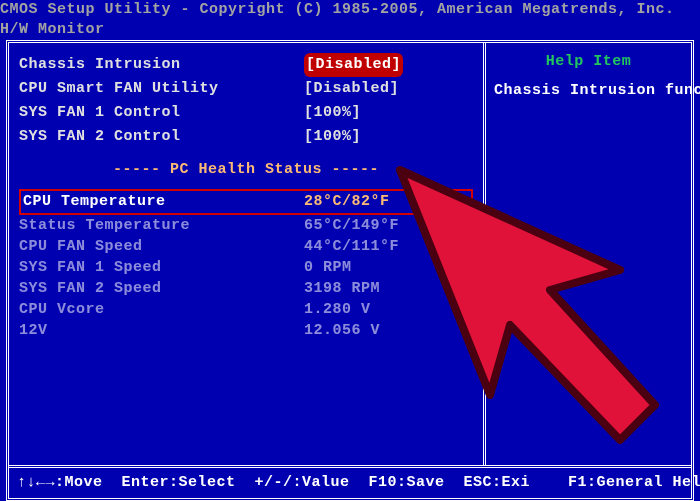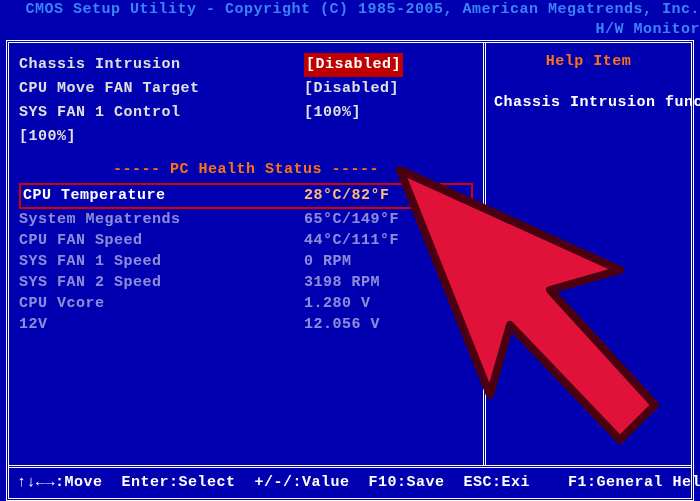--- a/index.html
+++ b/index.html
@@ -6,21 +6,21 @@
   html, body { width: 700px; height: 501px; overflow: hidden; }
   body {
     background: #0000b0;
     font-family: "Courier New", monospace;
     font-size: 15px;
     font-weight: bold;
     color: #e0e0e0;
     letter-spacing: 0.5px;
   }
   .screen { width: 700px; height: 501px; display: flex; flex-direction: column; }
-  .title-line { text-align: right; line-height: 20px; color: #3b82f6; padding-left: 10px; }
+  .title-line { text-align: left; line-height: 20px; color: #a3a3a3; }
   .frame {
     flex: 1;
     margin: 0 6px 0 6px;
     border: 3px double #fff;
     display: flex;
     flex-direction: column;
   }
   .panes { flex: 1; display: flex; }
   .left-pane {
     flex: 1;
@@ -28,42 +28,42 @@
     border-right: 3px double #fff;
     position: relative;
   }
   .right-pane {
     width: 205px;
     padding: 10px 8px;
     text-align: center;
   }
   .row { display: flex; line-height: 24px; height: 24px; align-items: center; }
   .row .label { width: 285px; white-space: pre; }
-  .row .value { white-space: pre; }
+  .row .value { white-space: pre; border-radius: 6px; }
   .value-sel { background: #c00000; color: #fff; padding: 0 2px; }
   .row.dim { color: rgba(255,255,255,0.55); }
   .row.compact { line-height: 21px; height: 21px; }
   .section-title {
     text-align: center;
-    color: #f97316;
+    color: #fdba74;
     line-height: 22px;
     margin: 10px 0 0 0;
     white-space: pre;
   }
   .health-box {
     border: 2px solid #d40000;
     display: flex;
     align-items: center;
     line-height: 22px;
     padding: 0 2px;
-    margin-top: 2px;
+    margin-top: 8px;
   }
   .health-box .label { width: 281px; color: #fff; }
   .health-box .value { color: #fdba74; }
-  .help-heading { color: #f97316; margin-bottom: 24px; }
+  .help-heading { color: #22c55e; margin-bottom: 12px; }
   .help-text { color: #fff; white-space: pre; }
   .footer {
     border-top: 3px double #fff;
     line-height: 26px;
     padding: 2px 8px 2px 8px;
     color: #fff;
     white-space: pre;
   }
   .arrow {
     position: absolute;
@@ -83,40 +83,41 @@
 
   <div class="frame">
     <div class="panes">
       <div class="left-pane">
 
         <div class="row">
           <span class="label">Chassis Intrusion</span>
           <span class="value value-sel">[Disabled]</span>
         </div>
         <div class="row">
-          <span class="label">CPU Move FAN Target</span>
+          <span class="label">CPU Smart FAN Utility</span>
           <span class="value">[Disabled]</span>
         </div>
         <div class="row">
           <span class="label">SYS FAN 1 Control</span>
           <span class="value">[100%]</span>
         </div>
         <div class="row">
+          <span class="label">SYS FAN 2 Control</span>
           <span class="value">[100%]</span>
         </div>
 
         <div class="section-title">----- PC Health Status -----</div>
 
         <div class="health-box">
           <span class="label">CPU Temperature</span>
           <span class="value">28°C/82°F</span>
         </div>
 
         <div class="row dim compact">
-          <span class="label">System Megatrends</span>
+          <span class="label">Status Temperature</span>
           <span class="value">65°C/149°F</span>
         </div>
         <div class="row dim compact">
           <span class="label">CPU FAN Speed</span>
           <span class="value">44°C/111°F</span>
         </div>
         <div class="row dim compact">
           <span class="label">SYS FAN 1 Speed</span>
           <span class="value">0 RPM</span>
         </div>

